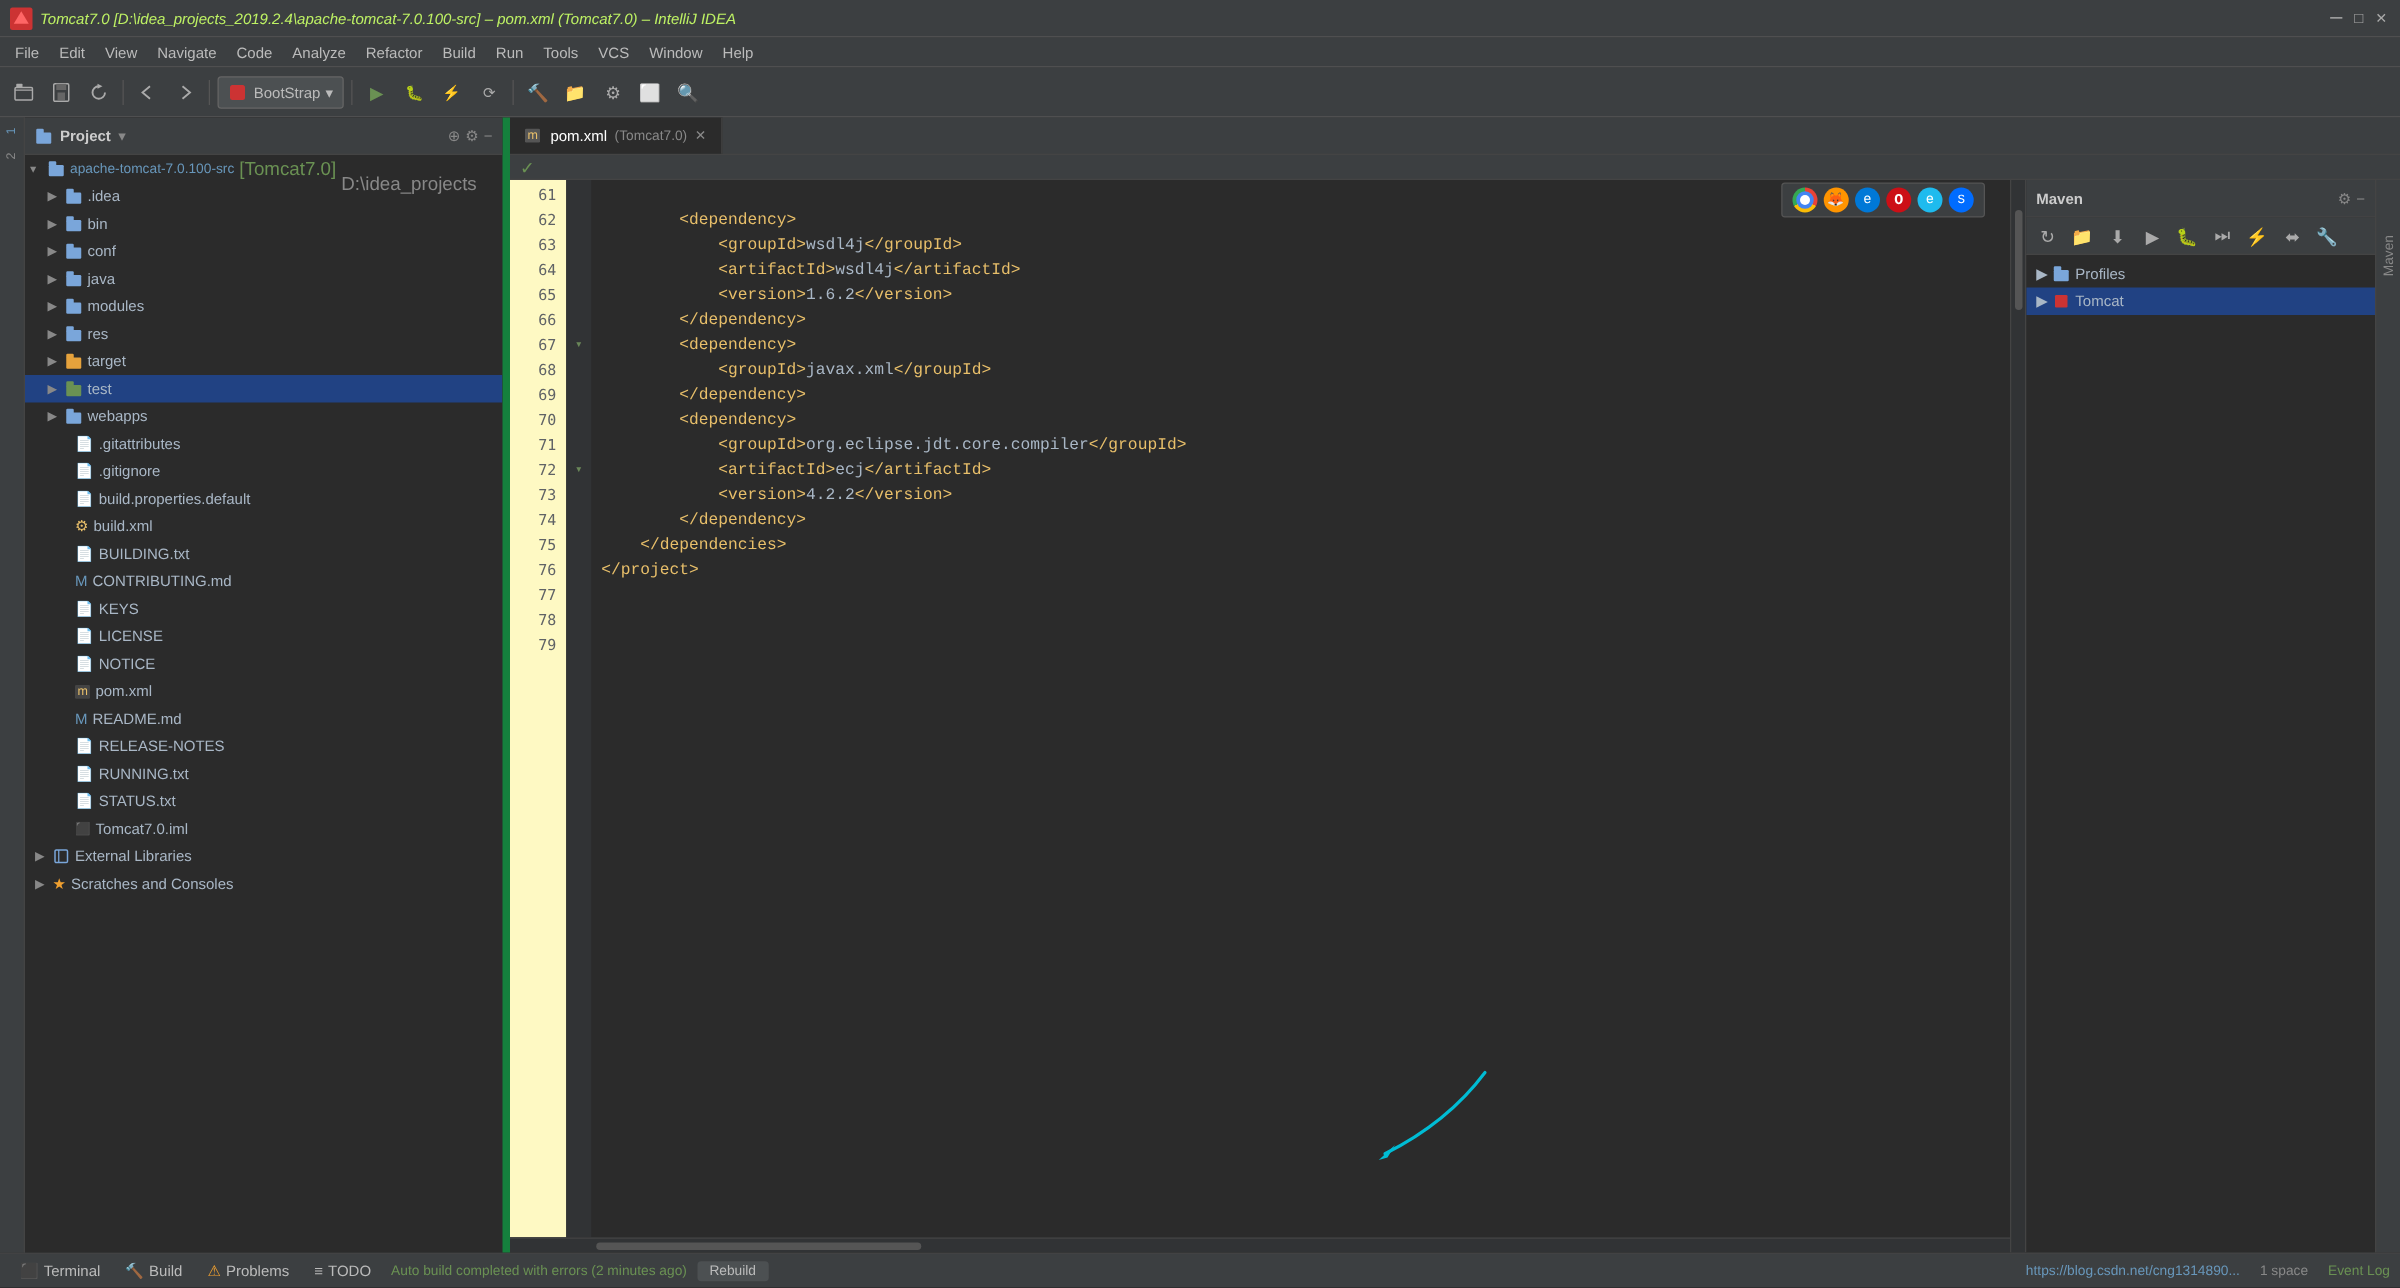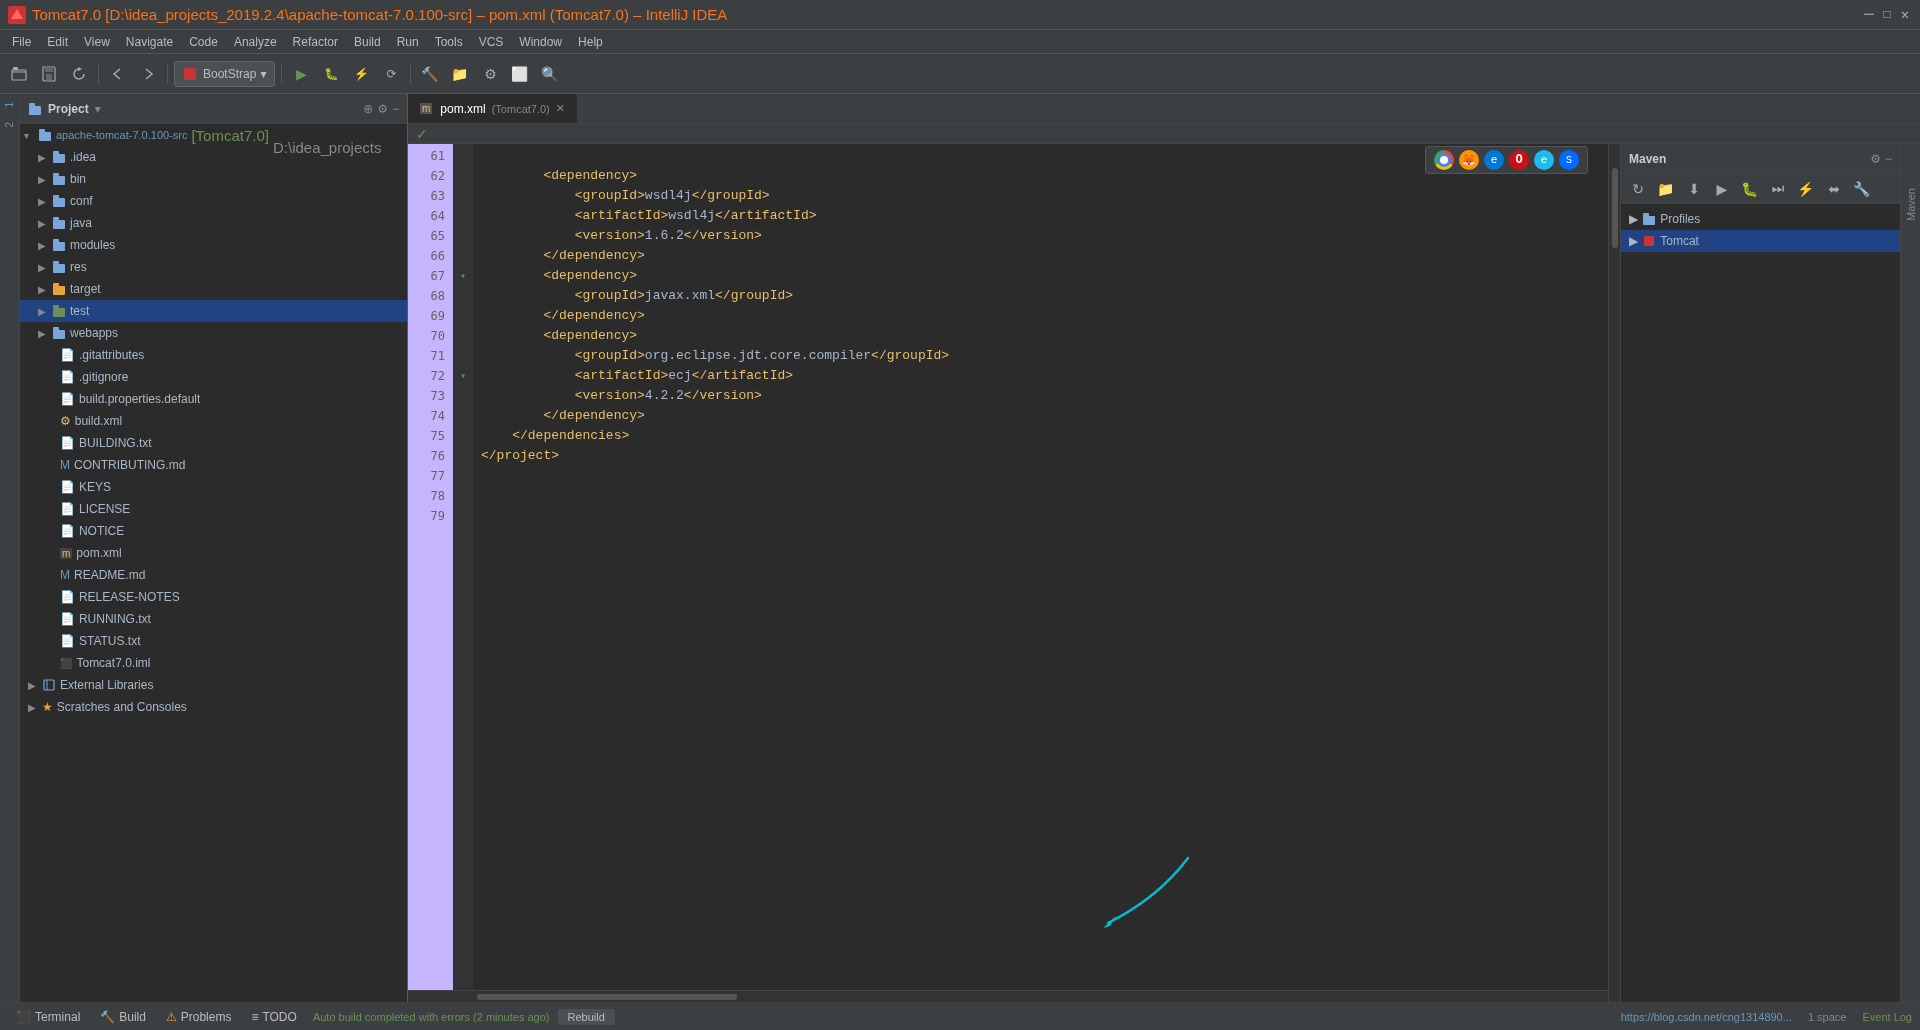--- a/index.html
+++ b/index.html
@@ -34,23 +34,24 @@
       background: #ff5555;
       border-radius: 2px;
       display: flex;
       align-items: center;
       justify-content: center;
       font-size: 10px;
       color: white;
       font-weight: bold;
     }
     #title-bar .title-text {
-      color: #f97316;
-      font-size: 15px;
-      font-family: sans-serif;
+      color: #bef264;
+      font-size: 12px;
+      font-family: sans-serif;
+      font-style: italic;
     }
     #title-bar .window-controls {
       display: flex;
       gap: 4px;
     }
     #title-bar .window-controls span {
       width: 14px;
       height: 14px;
       display: flex;
       align-items: center;
@@ -118,21 +119,21 @@
       align-items: center;
       gap: 4px;
       cursor: pointer;
       height: 26px;
     }
 
     
     #file-tree {
       width: 380px;
       background: #2b2b2b;
-      border-right: 1px solid #15803d;
+      border-right: 6px solid #15803d;
       overflow-y: auto;
       overflow-x: hidden;
     }
     #file-tree-header {
       background: #3c3f41;
       height: 30px;
       display: flex;
       align-items: center;
       padding: 0 8px;
       border-bottom: 1px solid #444;
@@ -188,21 +189,21 @@
     
     #code-editor {
       flex: 1;
       display: flex;
       overflow: hidden;
       background: #2b2b2b;
       position: relative;
     }
     #line-numbers {
       width: 45px;
-      background: #c4b5fd;
+      background: #fef9c3;
       color: #606366;
       font-size: 12px;
       line-height: 20px;
       padding: 0 8px 0 0;
       text-align: right;
       overflow: hidden;
       flex-shrink: 0;
       padding-top: 2px;
       font-family: 'Consolas', monospace;
     }

